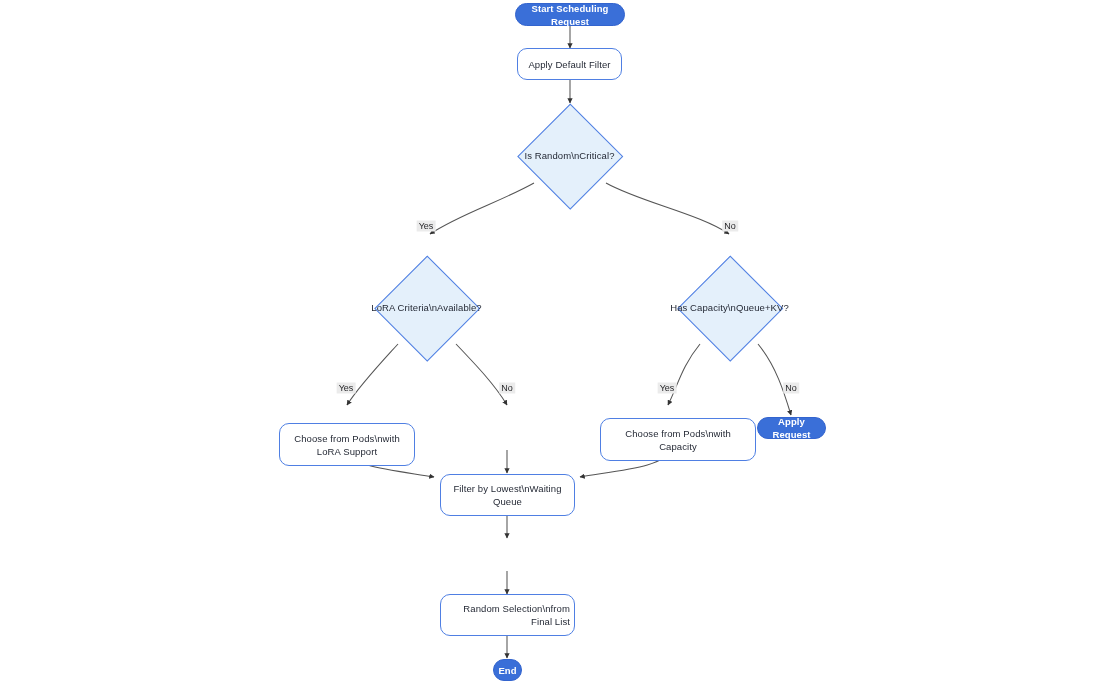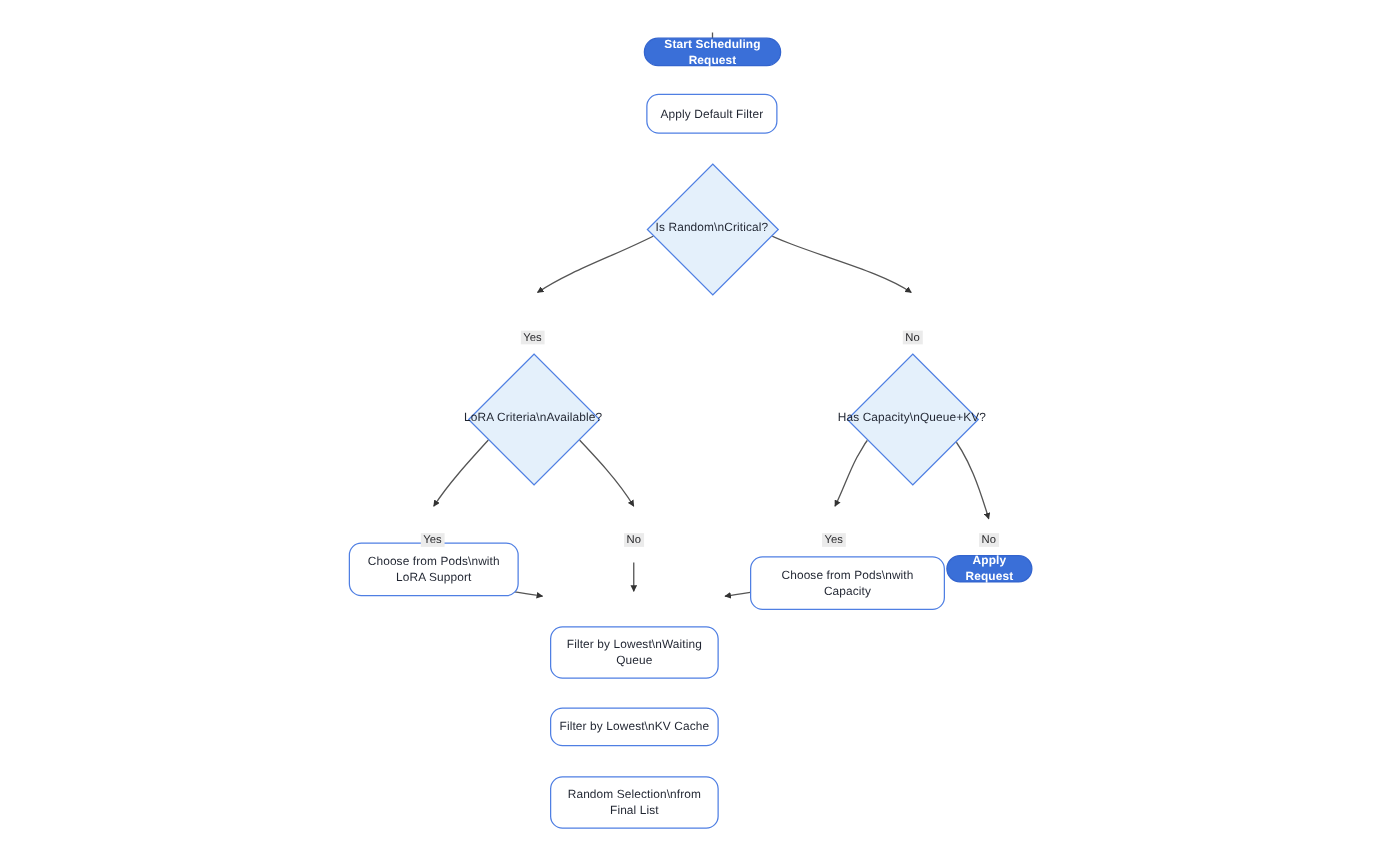--- a/index.html
+++ b/index.html
@@ -29,21 +29,20 @@
     position: absolute;
     box-sizing: border-box;
     display: flex;
     align-items: center;
     justify-content: center;
     text-align: center;
     color: #1f2430;
     font-size: 9.5px;
     line-height: 13px;
     letter-spacing: 0.01em;
-    margin-top: 27px;
   }
   
   .node.terminal {
     background: #3a6fd8;
     border: 1px solid #3364ce;
     border-radius: 999px;
     color: #ffffff;
     font-weight: bold;
     font-size: 9.5px;
   }
@@ -82,21 +81,20 @@
   }
   .edge-label {
     position: absolute;
     background: #ebebeb;
     color: #27272a;
     font-size: 9px;
     line-height: 11px;
     padding: 0px 2px;
     white-space: nowrap;
     transform: translate(-50%, -50%);
-    margin-top: 44px;
   }
 </style>
 </head>
 <body>
 
 <div id="canvas">
 
   <svg id="edge-layer" viewBox="0 0 1103 685" width="1103" height="685" xmlns="http://www.w3.org/2000/svg">
     <defs>
       <marker id="arrow" viewBox="0 0 10 10" refX="9" refY="5" markerWidth="5" markerHeight="5" orient="auto-start-reverse">
@@ -151,42 +149,39 @@
   <div class="node decision" style="left:678px; top:256px; width:103px; height:102px;">
     <span class="diamond-shape"></span>
     <span class="diamond-label">Has Capacity\nQueue+KV?</span>
   </div>
 
   <div class="node decision" style="left:375px; top:256px; width:103px; height:102px;">
     <span class="diamond-shape"></span>
     <span class="diamond-label">LoRA Criteria\nAvailable?</span>
   </div>
 
-  <div class="node process" style="left:279px; top:407px; width:136px; height:43px;">
+  <div class="node process" style="left:279px; top:423px; width:136px; height:43px;">
     <span class="label">Choose from Pods\nwith LoRA Support</span>
   </div>
 
 
   <div class="node process" style="left:600px; top:418px; width:156px; height:43px;">
     <span class="label">Choose from Pods\nwith Capacity</span>
   </div>
 
   <div class="node terminal" style="left:757px; top:417px; width:69px; height:22px;">
     <span class="label">Apply Request</span>
   </div>
 
   <div class="node process" style="left:440px; top:474px; width:135px; height:42px;">
     <span class="label">Filter by Lowest\nWaiting Queue</span>
   </div>
 
-  <div class="node process" style="left:440px; top:539px; width:135px; height:31px;">
-    <span class="label">Filter by Lowest\nKV Cache</span>
-  </div>
 
-  <div class="node process" style="left:440px; top:594px; width:135px; height:42px;">
+  <div class="node process" style="left:440px; top:594px; width:135px; height:42px;text-align:right;">
     <span class="label">Random Selection\nfrom Final List</span>
   </div>
 
   <div class="node terminal" style="left:493px; top:659px; width:29px; height:22px;">
     <span class="label">End</span>
   </div>
 
   <span class="edge-label" style="left:426px; top:226px;">Yes</span>
 
   <span class="edge-label" style="left:730px; top:226px;">No</span>

